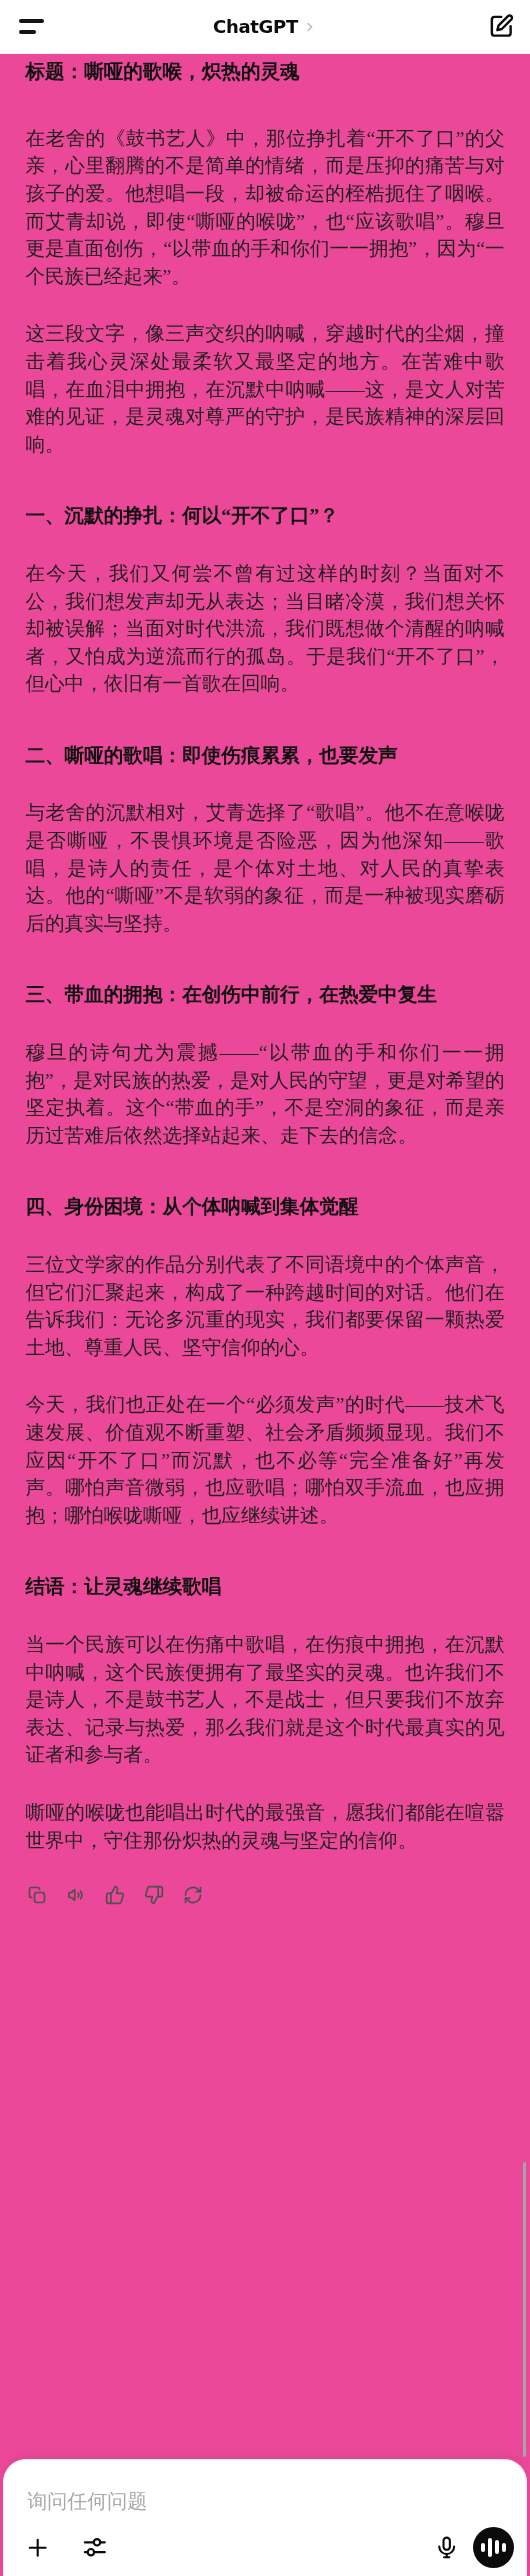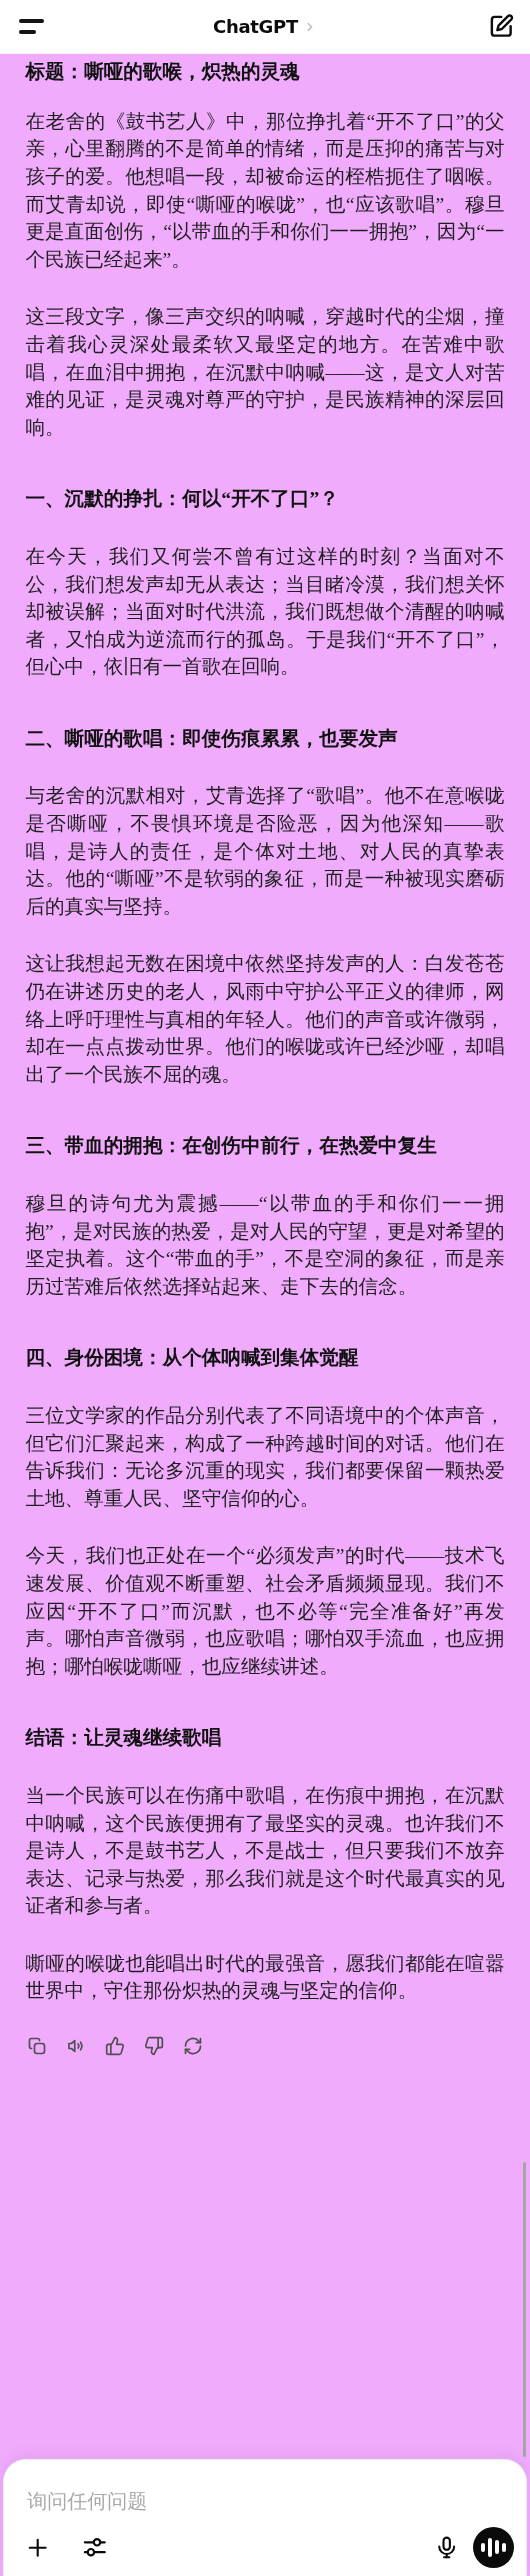--- a/index.html
+++ b/index.html
@@ -1,19 +1,19 @@
 <!DOCTYPE html>
 <html style="font-size:8.5px"><head>
 <meta charset="utf-8">
 <style>
   html,body{margin:0;padding:0;background:#ffffff;}
   .screen{
     position:relative;
     width:530px;height:2576px;
-    background:#f0abfc;
+    background:#ec4899;
     overflow:hidden;
     font-family:"DejaVu Sans","Liberation Sans",sans-serif;
     color:#1f1f1f;
   }
   
   .topbar{
     position:absolute;top:0;left:0;right:0;height:54px;
     display:flex;align-items:center;
     padding:0 16px;box-sizing:border-box;
     background:#fff;border-bottom:1.1px solid #f1f1f1;
@@ -22,21 +22,21 @@
   .topbar .side.right{justify-content:flex-end;}
   .menu-btn{background:none;border:none;padding:3.2px;cursor:pointer;display:flex;flex-direction:column;gap:6.9px;align-items:flex-start;}
   .menu-btn .bar{display:block;height:3.7px;border-radius:2.1px;background:#141414;}
   .menu-btn .bar.b1{width:24.4px;}
   .menu-btn .bar.b2{width:16.4px;}
   .title-wrap{display:flex;align-items:center;gap:5.3px;cursor:pointer;}
   .app-title{font-size:18px;font-weight:700;color:#0c0c0c;letter-spacing:-0.3px;}
   .icon-btn{background:none;border:none;padding:0;cursor:pointer;display:flex;align-items:center;justify-content:center;color:#0d0d0d;}
   
   .content{position:absolute;top:54px;left:0;right:0;padding:4.2px 25.4px 0;box-sizing:border-box;}
-  .doc-title{font-size:19.6px;line-height:27.6px;font-weight:700;color:#111;margin:0 0 22px;}
+  .doc-title{font-size:19.6px;line-height:27.6px;font-weight:700;color:#111;margin:0 0 39px;}
   .blk{font-size:19.6px;line-height:27.6px;margin:0 0 30px;text-align:justify;color:#1f1f1f;word-break:break-all;font-family:Liberation Serif, serif;}
   .blk.head{font-weight:700;color:#111;text-align:left;margin-top:44px;}
   
   .actions{display:flex;align-items:center;gap:18px;margin:0 0 0 1.1px;color:#4f4f4f;}
   .actions .icon-btn{width:21px;height:21px;color:#4f4f4f;}
   
   .composer{
     position:absolute;left:3.2px;right:3.2px;top:2459px;bottom:0;
     background:#fff;
     border:1.1px solid #f0f0f0;border-bottom:none;
@@ -107,21 +107,20 @@
 
   <main class="content">
     <h1 class="doc-title">标题：嘶哑的歌喉，炽热的灵魂</h1>
 
     <p class="blk">在老舍的《鼓书艺人》中，那位挣扎着“开不了口”的父亲，心里翻腾的不是简单的情绪，而是压抑的痛苦与对孩子的爱。他想唱一段，却被命运的桎梏扼住了咽喉。而艾青却说，即使“嘶哑的喉咙”，也“应该歌唱”。穆旦更是直面创伤，“以带血的手和你们一一拥抱”，因为“一个民族已经起来”。</p>
     <p class="blk">这三段文字，像三声交织的呐喊，穿越时代的尘烟，撞击着我心灵深处最柔软又最坚定的地方。在苦难中歌唱，在血泪中拥抱，在沉默中呐喊——这，是文人对苦难的见证，是灵魂对尊严的守护，是民族精神的深层回响。</p>
     <h2 class="blk head">一、沉默的挣扎：何以“开不了口”？</h2>
     <p class="blk">在今天，我们又何尝不曾有过这样的时刻？当面对不公，我们想发声却无从表达；当目睹冷漠，我们想关怀却被误解；当面对时代洪流，我们既想做个清醒的呐喊者，又怕成为逆流而行的孤岛。于是我们“开不了口”，但心中，依旧有一首歌在回响。</p>
     <h2 class="blk head">二、嘶哑的歌唱：即使伤痕累累，也要发声</h2>
     <p class="blk">与老舍的沉默相对，艾青选择了“歌唱”。他不在意喉咙是否嘶哑，不畏惧环境是否险恶，因为他深知——歌唱，是诗人的责任，是个体对土地、对人民的真挚表达。他的“嘶哑”不是软弱的象征，而是一种被现实磨砺后的真实与坚持。</p>
-    <p class="blk">这让我想起无数在困境中依然坚持发声的人：白发苍苍仍在讲述历史的老人，风雨中守护公平正义的律师，网络上呼吁理性与真相的年轻人。他们的声音或许微弱，却在一点点拨动世界。他们的喉咙或许已经沙哑，却唱出了一个民族不屈的魂。</p>
     <h2 class="blk head">三、带血的拥抱：在创伤中前行，在热爱中复生</h2>
     <p class="blk">穆旦的诗句尤为震撼——“以带血的手和你们一一拥抱”，是对民族的热爱，是对人民的守望，更是对希望的坚定执着。这个“带血的手”，不是空洞的象征，而是亲历过苦难后依然选择站起来、走下去的信念。</p>
     <h2 class="blk head">四、身份困境：从个体呐喊到集体觉醒</h2>
     <p class="blk">三位文学家的作品分别代表了不同语境中的个体声音，但它们汇聚起来，构成了一种跨越时间的对话。他们在告诉我们：无论多沉重的现实，我们都要保留一颗热爱土地、尊重人民、坚守信仰的心。</p>
     <p class="blk">今天，我们也正处在一个“必须发声”的时代——技术飞速发展、价值观不断重塑、社会矛盾频频显现。我们不应因“开不了口”而沉默，也不必等“完全准备好”再发声。哪怕声音微弱，也应歌唱；哪怕双手流血，也应拥抱；哪怕喉咙嘶哑，也应继续讲述。</p>
     <h2 class="blk head">结语：让灵魂继续歌唱</h2>
     <p class="blk">当一个民族可以在伤痛中歌唱，在伤痕中拥抱，在沉默中呐喊，这个民族便拥有了最坚实的灵魂。也许我们不是诗人，不是鼓书艺人，不是战士，但只要我们不放弃表达、记录与热爱，那么我们就是这个时代最真实的见证者和参与者。</p>
     <p class="blk">嘶哑的喉咙也能唱出时代的最强音，愿我们都能在喧嚣世界中，守住那份炽热的灵魂与坚定的信仰。</p>
 
     <div class="actions">

